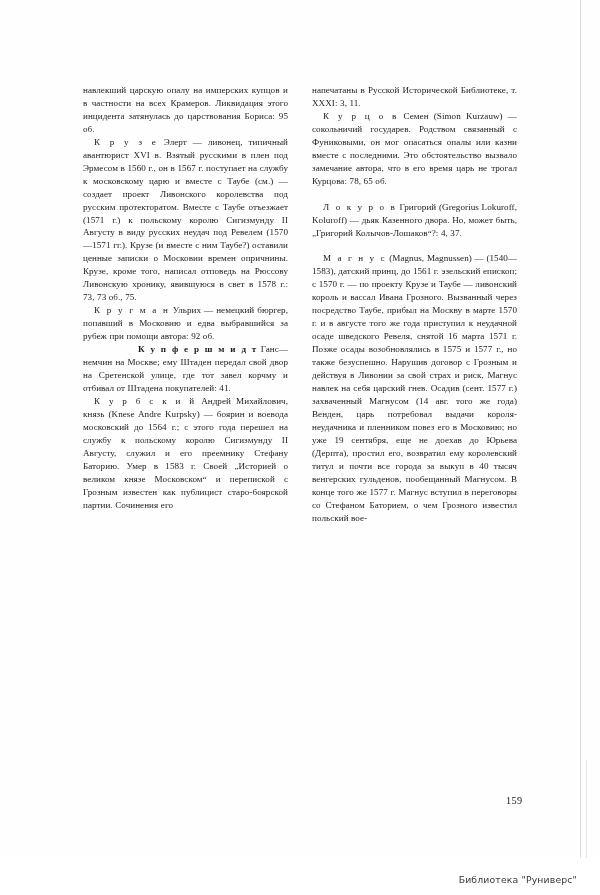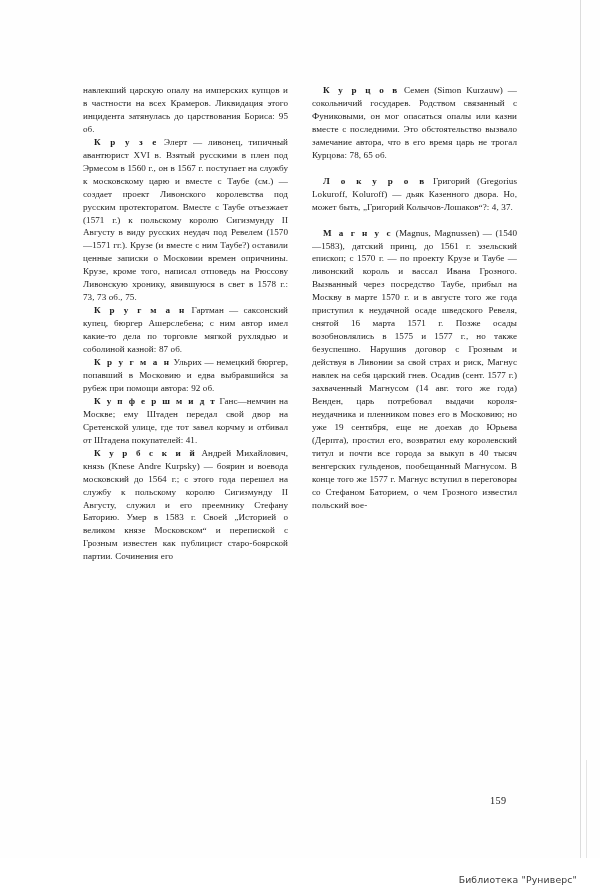--- a/index.html
+++ b/index.html
@@ -75,31 +75,32 @@
   .para.cont {
     text-indent: 0;
   }
   .section-gap {
     height: 13px;
   }
 
   
   .headword {
     letter-spacing: 1.9px;
-    font-weight: 700;
+    font-weight: 400;
   }
   .headword-tight {
     letter-spacing: 1.55px;
     font-weight: 600;
+    margin-left: 44px;
   }
 
   
   #page-number {
     position: absolute;
-    left: 490px;
+    left: 506px;
     top: 795px;
     font-size: 10.2px;
     letter-spacing: 0.4px;
     color: #1b1b1b;
   }
 
   
   #viewer-footer {
     position: absolute;
     left: 0;
@@ -128,33 +129,33 @@
   <div id="scan-edge-line2"></div>
 
   <div id="columns">
 
     <div class="text-column">
 
       <p class="para cont">навлекший царскую опалу на имперских купцов и в частности на всех Крамеров. Ликвидация этого инцидента затянулась до царствования Бориса: 95 об.</p>
 
       <p class="para indent"><span class="headword">К р у з е</span><span> Элерт — ливонец, типичный авантюрист XVI в. Взятый русскими в плен под Эрмесом в 1560 г., он в 1567 г. поступает на службу к московскому царю и вместе с Таубе (см.) — создает проект Ливонского королевства под русским протекторатом. Вместе с Таубе отъезжает (1571 г.) к польскому королю Сигизмунду II Августу в виду русских неудач под Ревелем (1570—1571 гг.). Крузе (и вместе с ним Таубе?) оставили ценные записки о Московии времен опричнины. Крузе, кроме того, написал отповедь на Рюссову Ливонскую хронику, явившуюся в свет в 1578 г.: 73, 73 об., 75.</span></p>
 
-      <p class="para indent"><span class="headword">К р у г м а н</span><span> Гартман — саксонский купец, бюргер Ашерслебена; с ним автор имел какие-то дела по торговле мягкой рухлядью и соболиной казной: 87 об.</span></p>
 
       <p class="para indent"><span class="headword">К р у г м а н</span><span> Ульрих — немецкий бюргер, попавший в Московию и едва выбравшийся за рубеж при помощи автора: 92 об.</span></p>
 
 
       <p class="para indent"><span class="headword-tight">К у п ф е р ш м и д т</span><span> Ганс—немчин на Москве; ему Штаден передал свой двор на Сретенской улице, где тот завел корчму и отбивал от Штадена покупателей: 41.</span></p>
 
       <p class="para indent"><span class="headword">К у р б с к и й</span><span> Андрей Михайлович, князь (Knese Andre Kurpsky) — боярин и воевода московский до 1564 г.; с этого года перешел на службу к польскому королю Сигизмунду II Августу, служил и его преемнику Стефану Баторию. Умер в 1583 г. Своей „Историей о великом князе Московском“ и перепиской с Грозным известен как публицист старо-боярской партии. Сочинения его</span></p>
 
     </div>
 
     <div class="text-column">
 
+      <p class="para cont">напечатаны в Русской Исторической Библиотеке, т. XXXI: 3, 11.</p>
 
       <p class="para indent"><span class="headword">К у р ц о в</span><span> Семен (Simon Kurzauw) — сокольничий государев. Родством связанный с Фуниковыми, он мог опасаться опалы или казни вместе с последними. Это обстоятельство вызвало замечание автора, что в его время царь не трогал Курцова: 78, 65 об.</span></p>
 
       <div class="section-gap"></div>
 
       <p class="para indent"><span class="headword">Л о к у р о в</span><span> Григорий (Gregorius Lokuroff, Koluroff) — дьяк Казенного двора. Но, может быть, „Григорий Колычов-Лошаков“?: 4, 37.</span></p>
 
 
 
       <div class="section-gap"></div>

